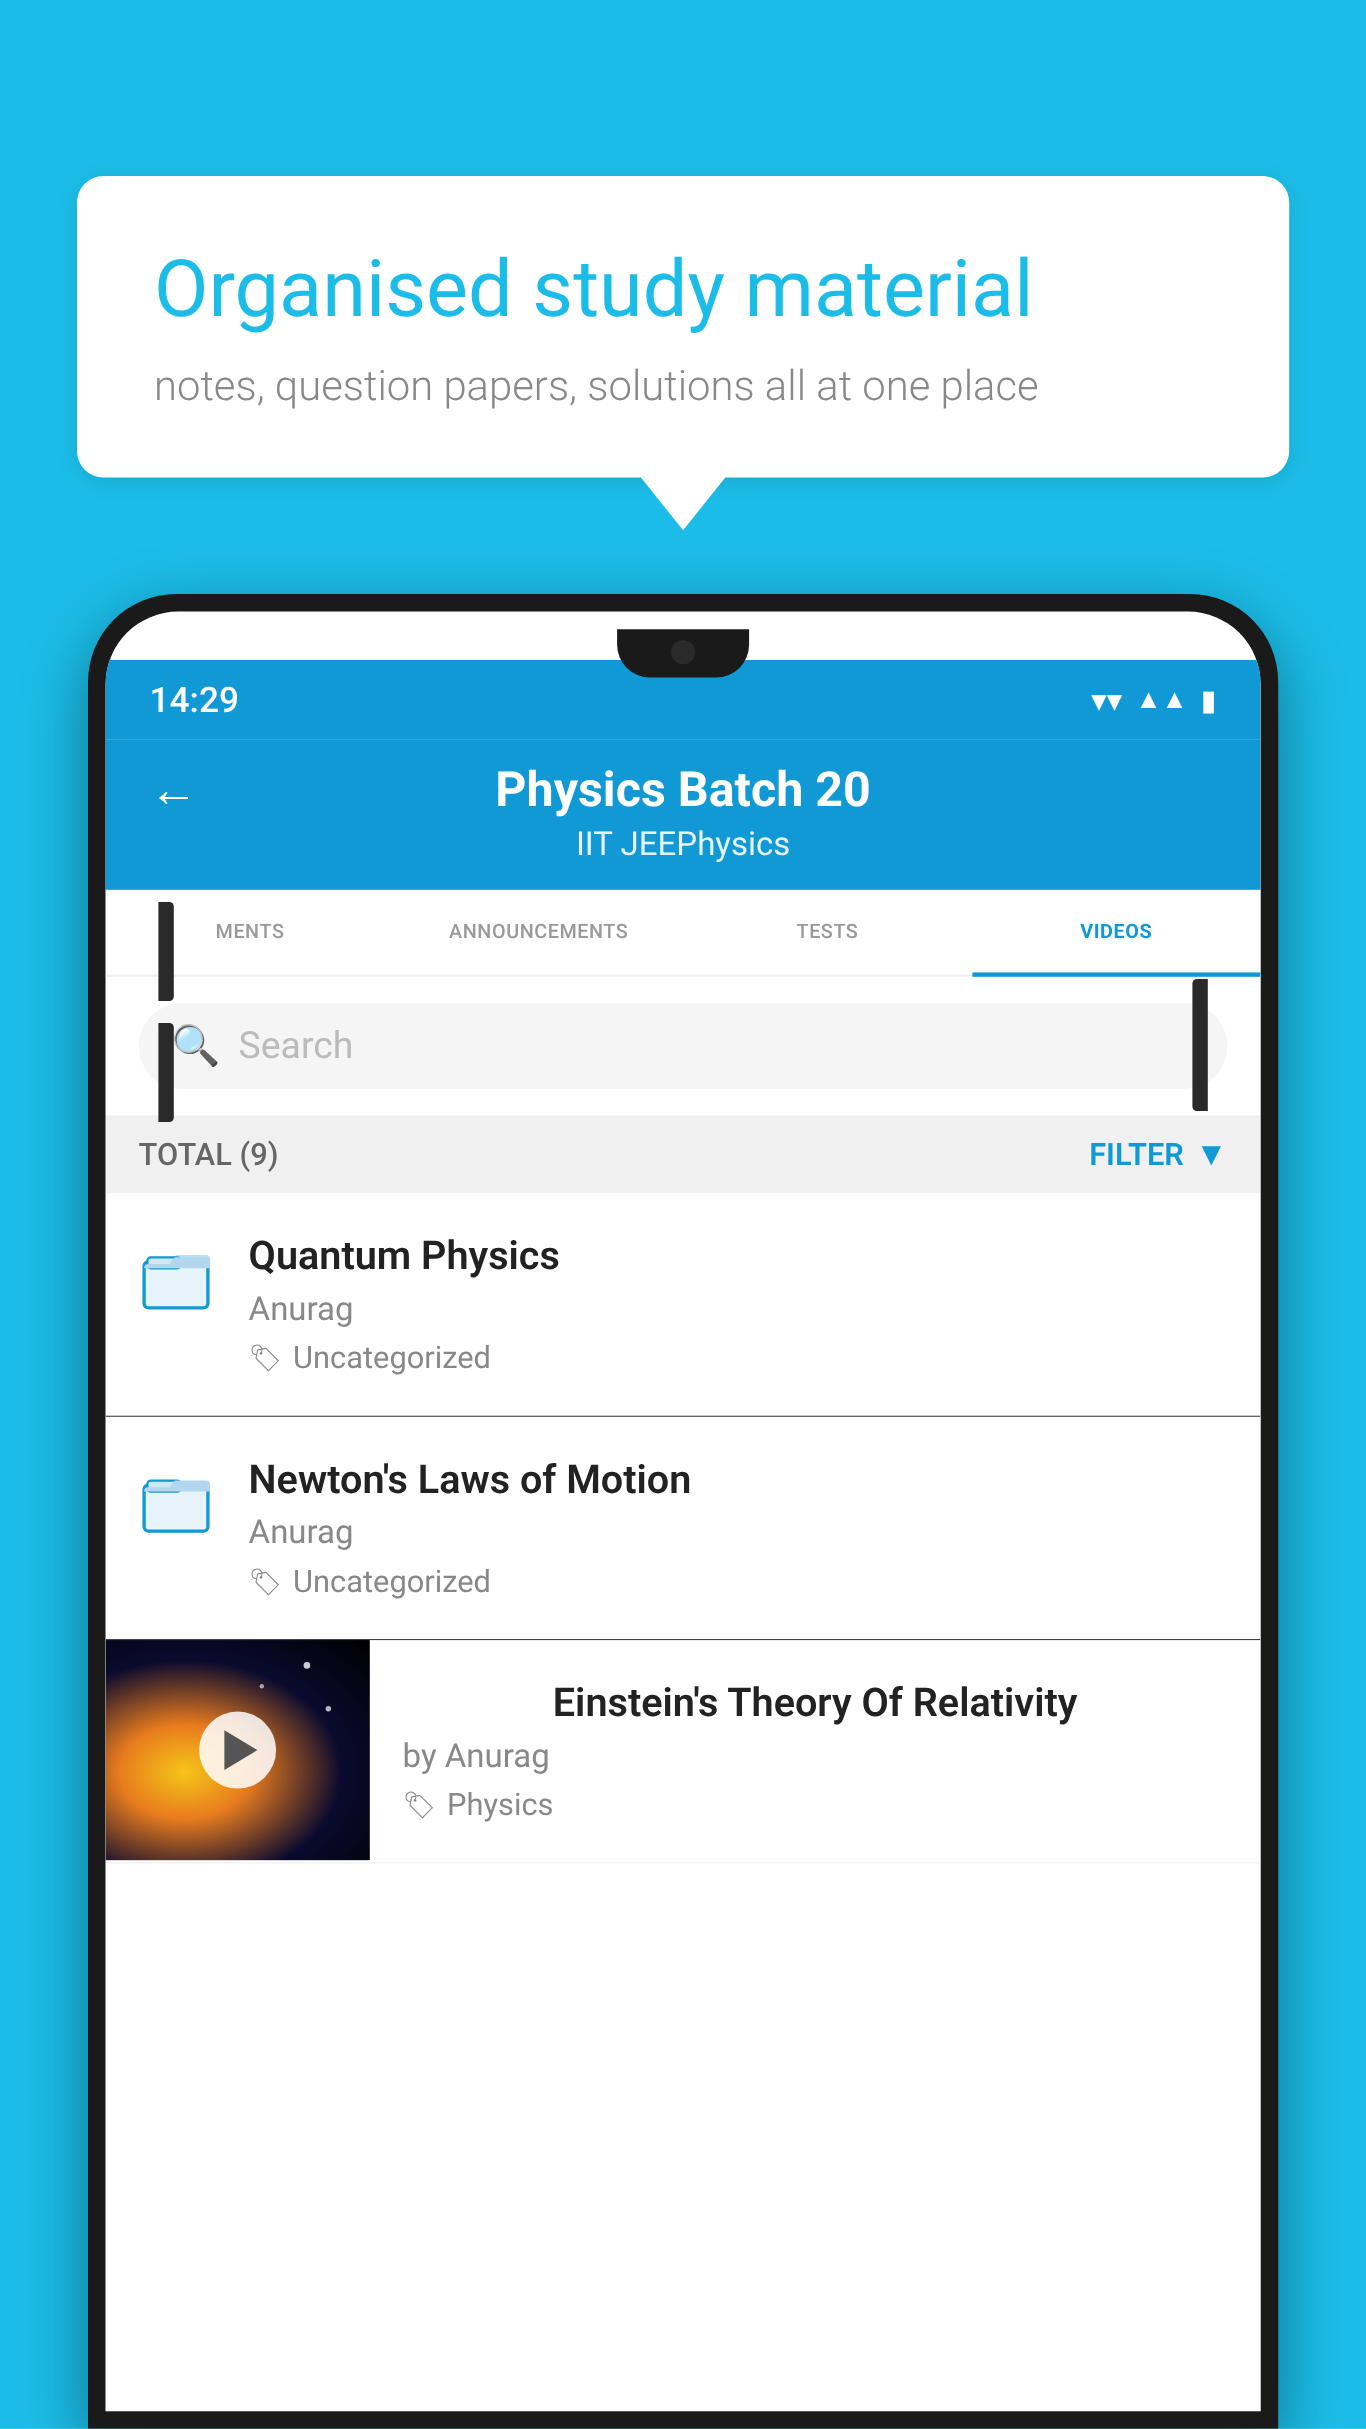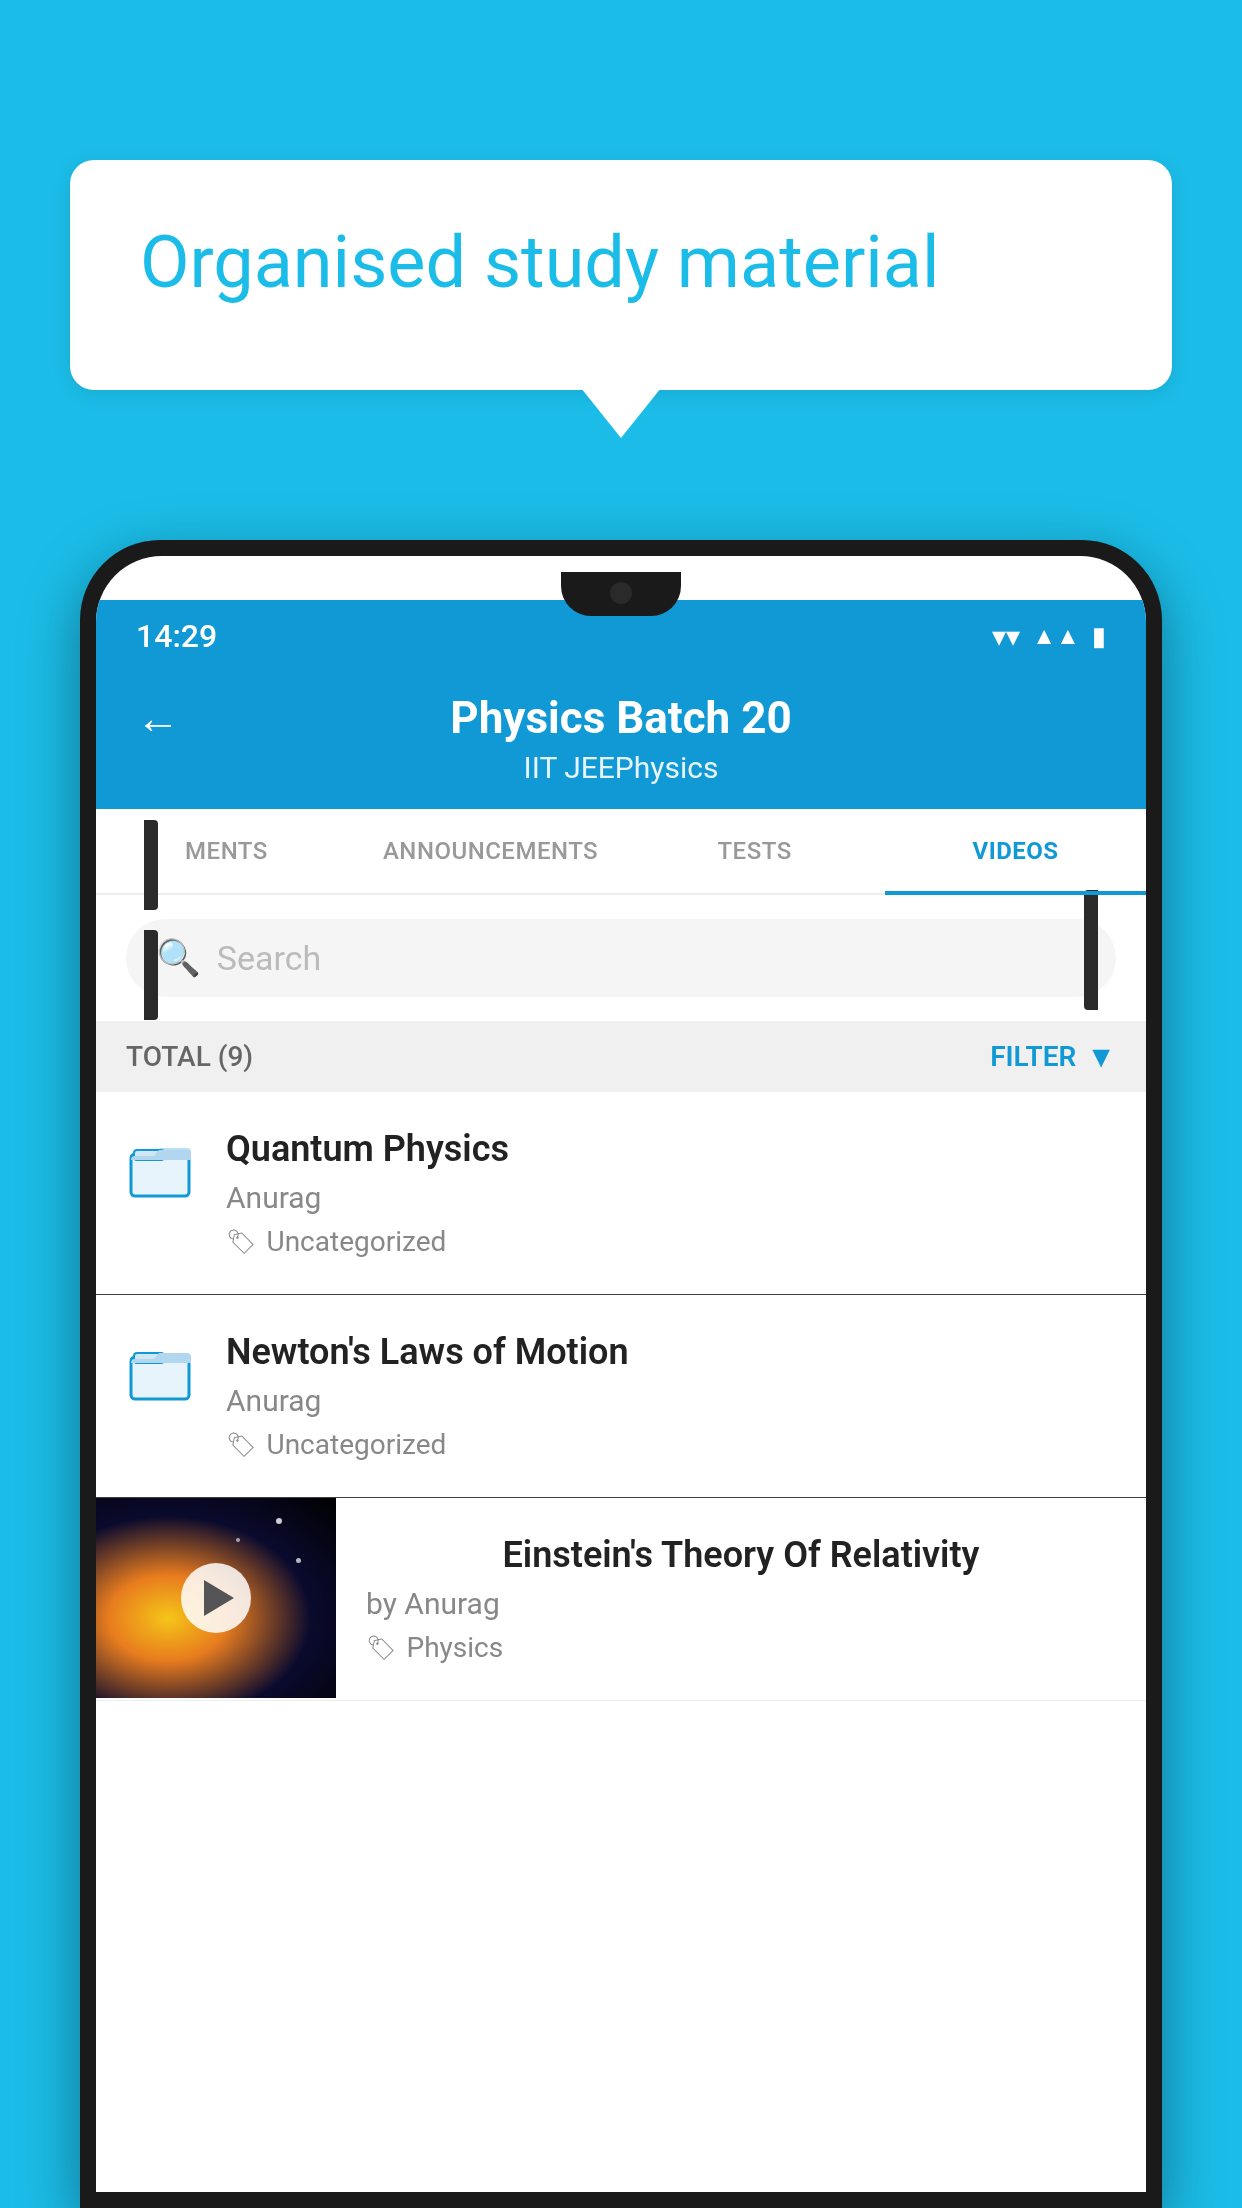--- a/index.html
+++ b/index.html
@@ -157,21 +157,21 @@
     .tabs {
       background: white;
       display: flex;
       border-bottom: 2px solid #eee;
       flex-shrink: 0;
     }
     .tab {
       flex: 1;
       text-align: center;
       padding: 28px 26px;
-      font-size: 24px;
+      font-size: 18px;
       font-weight: 500;
       color: #999;
       letter-spacing: 0.5px;
       cursor: pointer;
       position: relative;
     }
     .tab.active {
       color: #1199d6;
       font-weight: 700;
     }
@@ -365,20 +365,21 @@
       height: 90px;
       background: #2a2a2a;
       border-radius: 0 4px 4px 0;
     }
   </style>
 </head>
 <body>
 
 <div class="speech-bubble">
   <div class="speech-bubble-title">Organised study material</div>
+  <div class="speech-bubble-subtitle">notes, question papers, solutions all at one place</div>
 </div>
 
 <div class="phone-frame">
 
   <div class="phone-side-right"></div>
   <div class="phone-side-left-vol-up"></div>
   <div class="phone-side-left-vol-down"></div>
 
   <div class="phone-screen">
 

